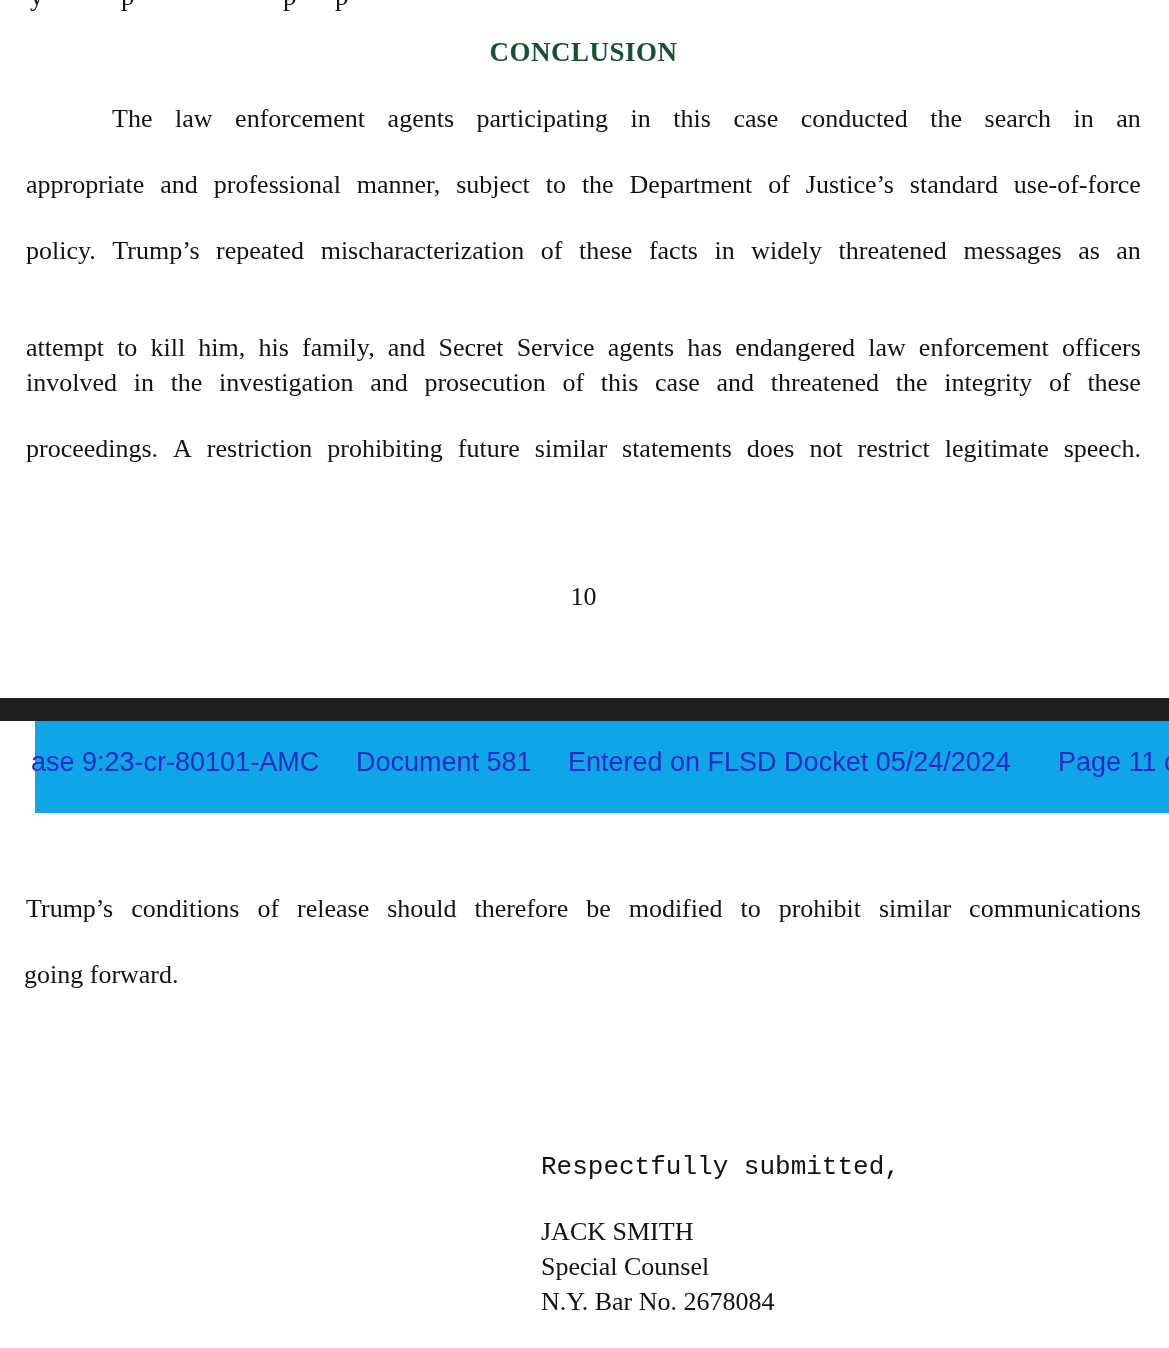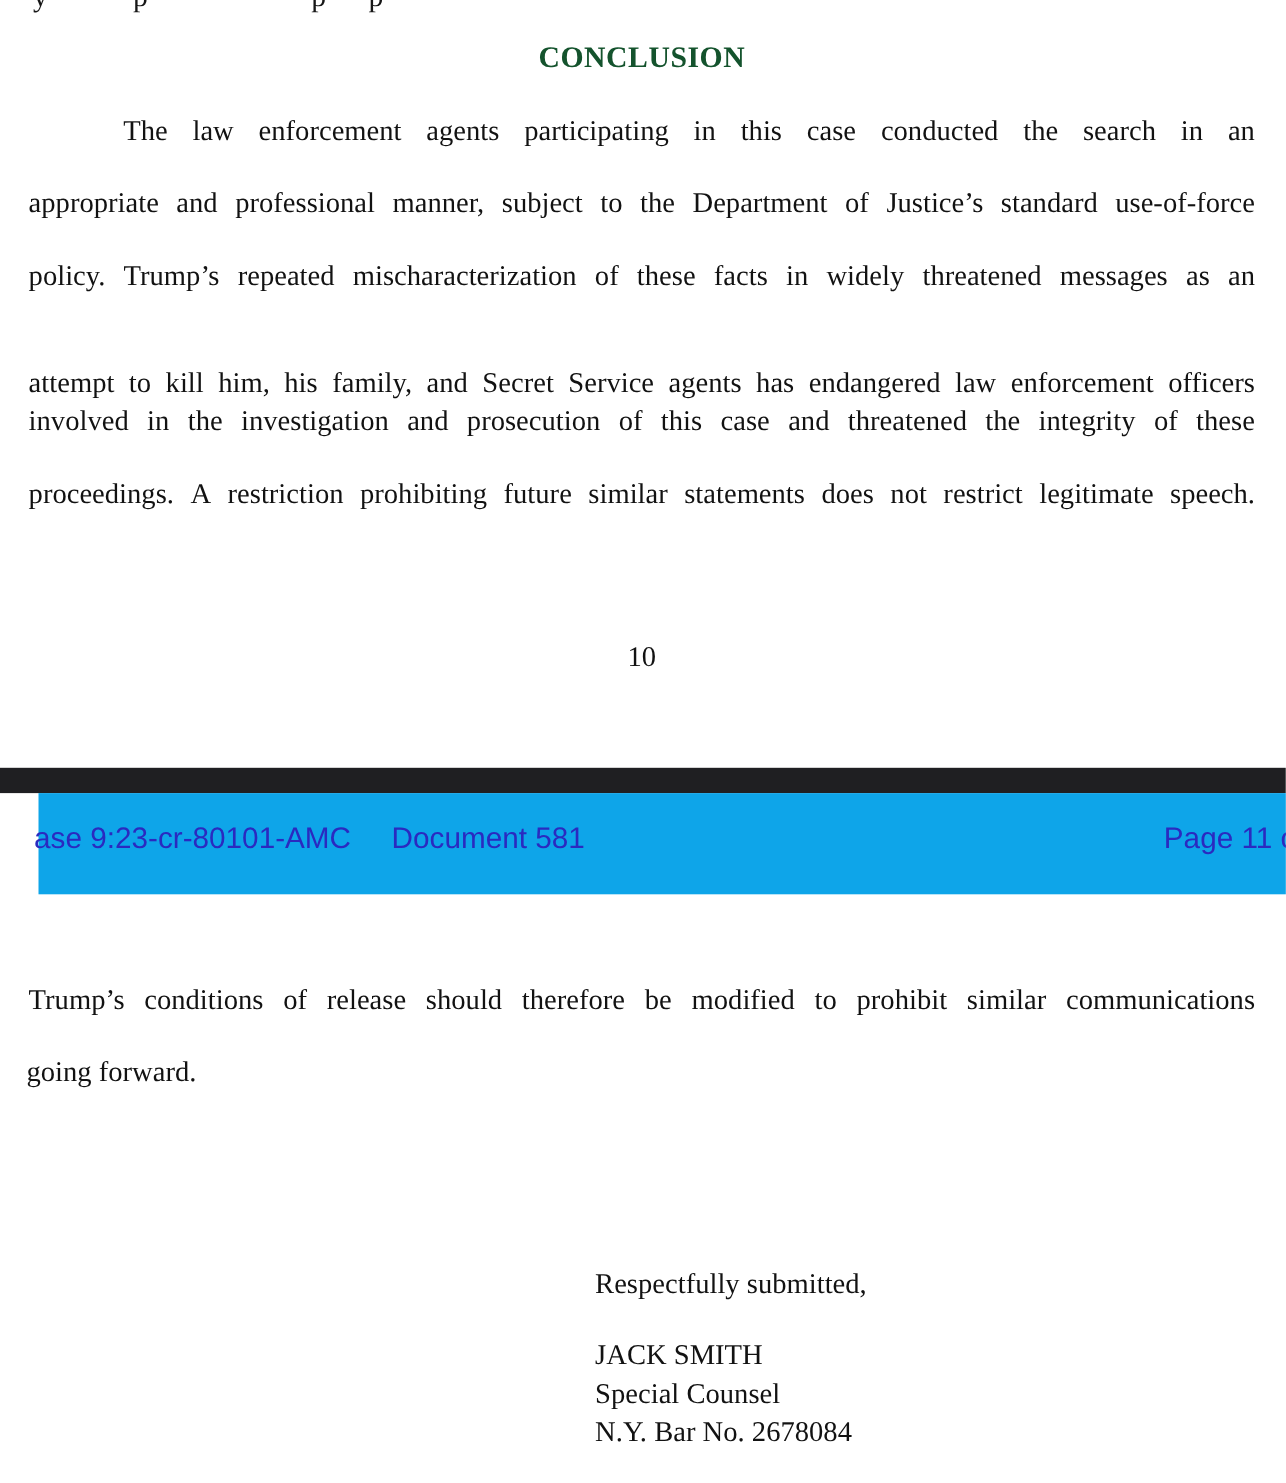--- a/index.html
+++ b/index.html
@@ -31,21 +31,21 @@
   .docket-strip span{position:absolute;top:26px;white-space:nowrap;
     font-family:"Liberation Sans", sans-serif;font-size:27px;
     color:var(--accent-blue,#2a2ac0);}
   .seg-case{left:-4px;}
   .seg-doc{left:321px;}
   .seg-entered{left:533px;}
   .seg-page{left:1023px;}
   
   .sig-line{position:absolute;left:541px;font-size:26px;line-height:30px;
     color:#121212;white-space:nowrap;}
-  .sig-salutation{top:1152px;}
+  .sig-salutation{top:1152px;font-family:Liberation Mono, monospace;}
   .sig-name{top:1217px;}
   .sig-title{top:1252px;}
   .sig-bar{top:1287px;}
 </style>
 </head>
 <body>
 
 <div class="screen" style="--accent-blue: #2a2ac0; --bar-color: #1f1f22; --text-color: #121212;">
 
   <section>
@@ -151,20 +151,21 @@
         </div>
       </div>
     <div class="page-number">10</div>
   </section>
 
   <div class="separator-bar"></div>
 
   <div class="docket-strip">
     <span class="seg-case">ase 9:23-cr-80101-AMC</span>
     <span class="seg-doc">Document 581</span>
+    <span class="seg-entered">Entered on FLSD Docket 05/24/2024</span>
     <span class="seg-page">Page 11 of</span>
   </div>
 
   <section>
     <div id="para-bottom">
         <div class="jline" style="top: 894px; left: 26px; width: 1115px;">
           <span>Trump’s</span>
           <span>conditions</span>
           <span>of</span>
           <span>release</span>

